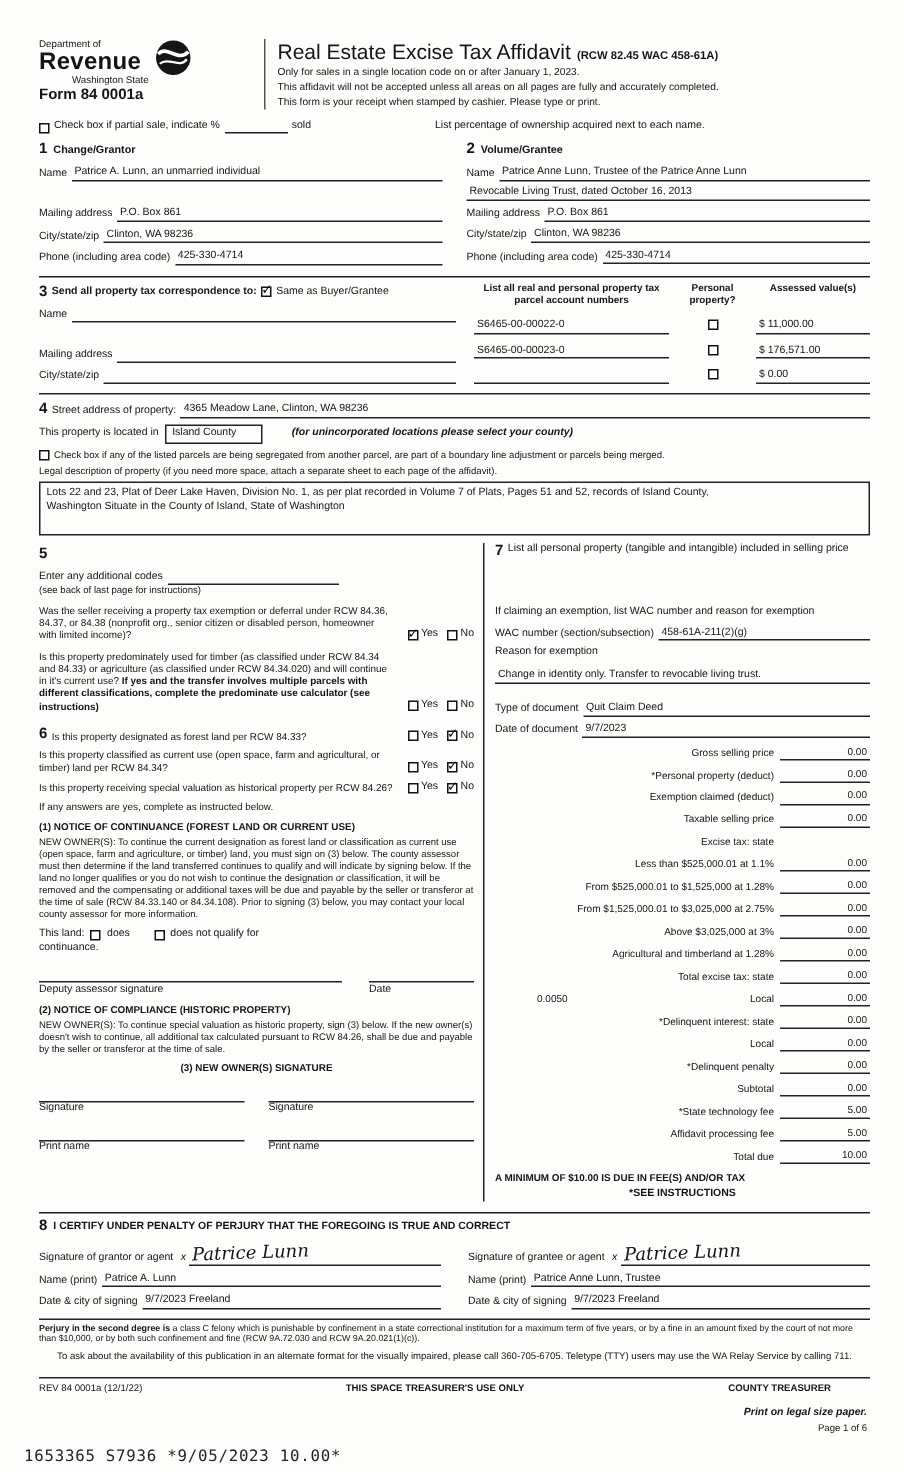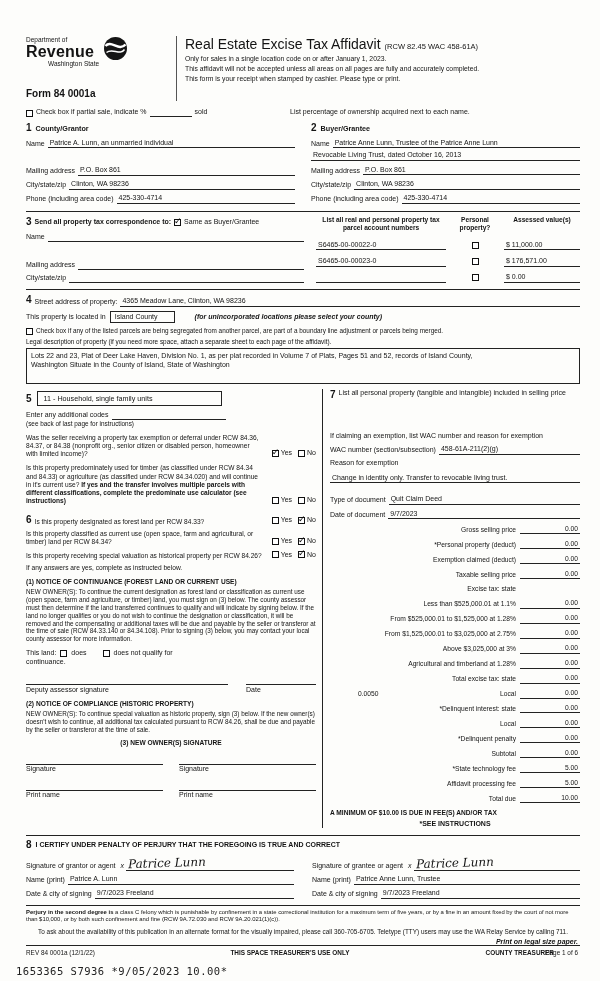--- a/index.html
+++ b/index.html
@@ -1,37 +1,37 @@
 <!DOCTYPE html>
 <html><head>
 <meta charset="utf-8">
 <style>
   *{margin:0;padding:0;box-sizing:border-box}
   html,body{background:#ffffff}
   .page{position:relative;width:600px;height:981px;background:#fdfdfb;color:#141414;
         font-family:"Liberation Sans","DejaVu Sans",sans-serif;font-size:7px;line-height:1.25;
-        padding:36px 20px 6px 26px;overflow:hidden}
+        padding:26px 20px 6px 26px;overflow:hidden}
   .b{font-weight:bold}
   .i{font-style:italic}
   .small{font-size:6.4px}
   
   .cb{display:inline-block;width:7px;height:7px;border:1px solid #111;position:relative;flex:none;vertical-align:-1px;background:#fff}
   .cb.ck::after{content:"\2713";position:absolute;left:-1px;top:-4px;font-size:9px;font-weight:700;color:#111}
   
   .hdr{display:flex;align-items:flex-start}
   .hdr-left{width:148px;flex:none}
   .logo-row{display:flex;align-items:flex-start;gap:4px}
   .dept-small{font-size:6.5px}
   .dept-name{font-size:16px;font-weight:bold;letter-spacing:.2px;line-height:1}
   .dept-state{font-size:6.5px;margin-left:22px}
-  .form-no{font-size:10px;font-weight:bold;margin-top:20px}
+  .form-no{font-size:10px;font-weight:bold;margin-top:0}
   .hdr-div{width:1px;align-self:stretch;background:#555;margin:0 8px 0 2px}
   .title-line{display:flex;align-items:baseline;gap:4px}
   .title{font-size:14px;font-weight:normal;white-space:nowrap}
-  .title-rcw{font-size:7.5px;font-weight:normal;white-space:nowrap}
+  .title-rcw{font-size:7.5px;font-weight:bold;white-space:nowrap}
   .hnote{font-size:6.8px;margin-top:1.5px}
   
   .row{display:flex;align-items:flex-end}
   .lab{white-space:nowrap;margin-right:3px}
   .fill{flex:1;border-bottom:1px solid #222;padding:0 2px;white-space:nowrap;min-height:9px}
   .blank{display:inline-block;border-bottom:1px solid #222;min-height:8px}
   .f{display:flex;align-items:flex-end;margin-top:4.5px}
   
   .partial{display:flex;align-items:flex-end;gap:3px;margin-top:7px}
   
@@ -122,21 +122,21 @@
     <span class="blank" style="width:42px"></span>
     <span>sold</span>
     <span style="flex:1"></span>
     <span style="width:290px">List percentage of ownership acquired next to each name.</span>
   </div>
 
   <div class="s12">
     <div>
       <div class="sec-head">
         <span class="num">1</span>
-        <span class="sec-t">County/Grantor</span>
+        <span class="sec-t">Change/Grantor</span>
       </div>
       <div class="f">
         <span class="lab">Name</span>
         <span class="fill">Patrice A. Lunn, an unmarried individual</span>
       </div>
       <div style="height:13px"></div>
       <div class="f">
         <span class="lab">Mailing address</span>
         <span class="fill">P.O. Box 861</span>
       </div>
@@ -145,21 +145,21 @@
         <span class="fill">Clinton, WA 98236</span>
       </div>
       <div class="f">
         <span class="lab">Phone (including area code)</span>
         <span class="fill">425-330-4714</span>
       </div>
     </div>
     <div>
       <div class="sec-head">
         <span class="num">2</span>
-        <span class="sec-t">Buyer/Grantee</span>
+        <span class="sec-t">Volume/Grantee</span>
       </div>
       <div class="f">
         <span class="lab">Name</span>
         <span class="fill">Patrice Anne Lunn, Trustee of the Patrice Anne Lunn</span>
       </div>
       <div class="f" style="margin-top:3px">
         <span class="fill">Revocable Living Trust, dated October 16, 2013</span>
       </div>
       <div class="f">
         <span class="lab">Mailing address</span>
@@ -237,21 +237,20 @@
       <div>Lots 22 and 23, Plat of Deer Lake Haven, Division No. 1, as per plat recorded in Volume 7 of Plats, Pages 51 and 52, records of Island County,</div>
       <div>Washington  Situate in the County of Island, State of Washington</div>
     </div>
   </div>
 
   <div class="main">
     <div class="ml">
 
       <div class="row" style="align-items:center;gap:5px;margin-top:2px">
         <span class="num">5</span>
-        <span class="code-box">11 - Household, single family units</span>
       </div>
       <div class="f" style="width:200px">
         <span class="lab">Enter any additional codes</span>
         <span class="fill"></span>
       </div>
       <div class="small">(see back of last page for instructions)</div>
 
       <div class="qrow" style="margin-top:6px">
         <div class="qtext">Was the seller receiving a property tax exemption or deferral under RCW 84.36, 84.37, or 84.38 (nonprofit org., senior citizen or disabled person, homeowner with limited income)?</div>
         <div class="yn">

